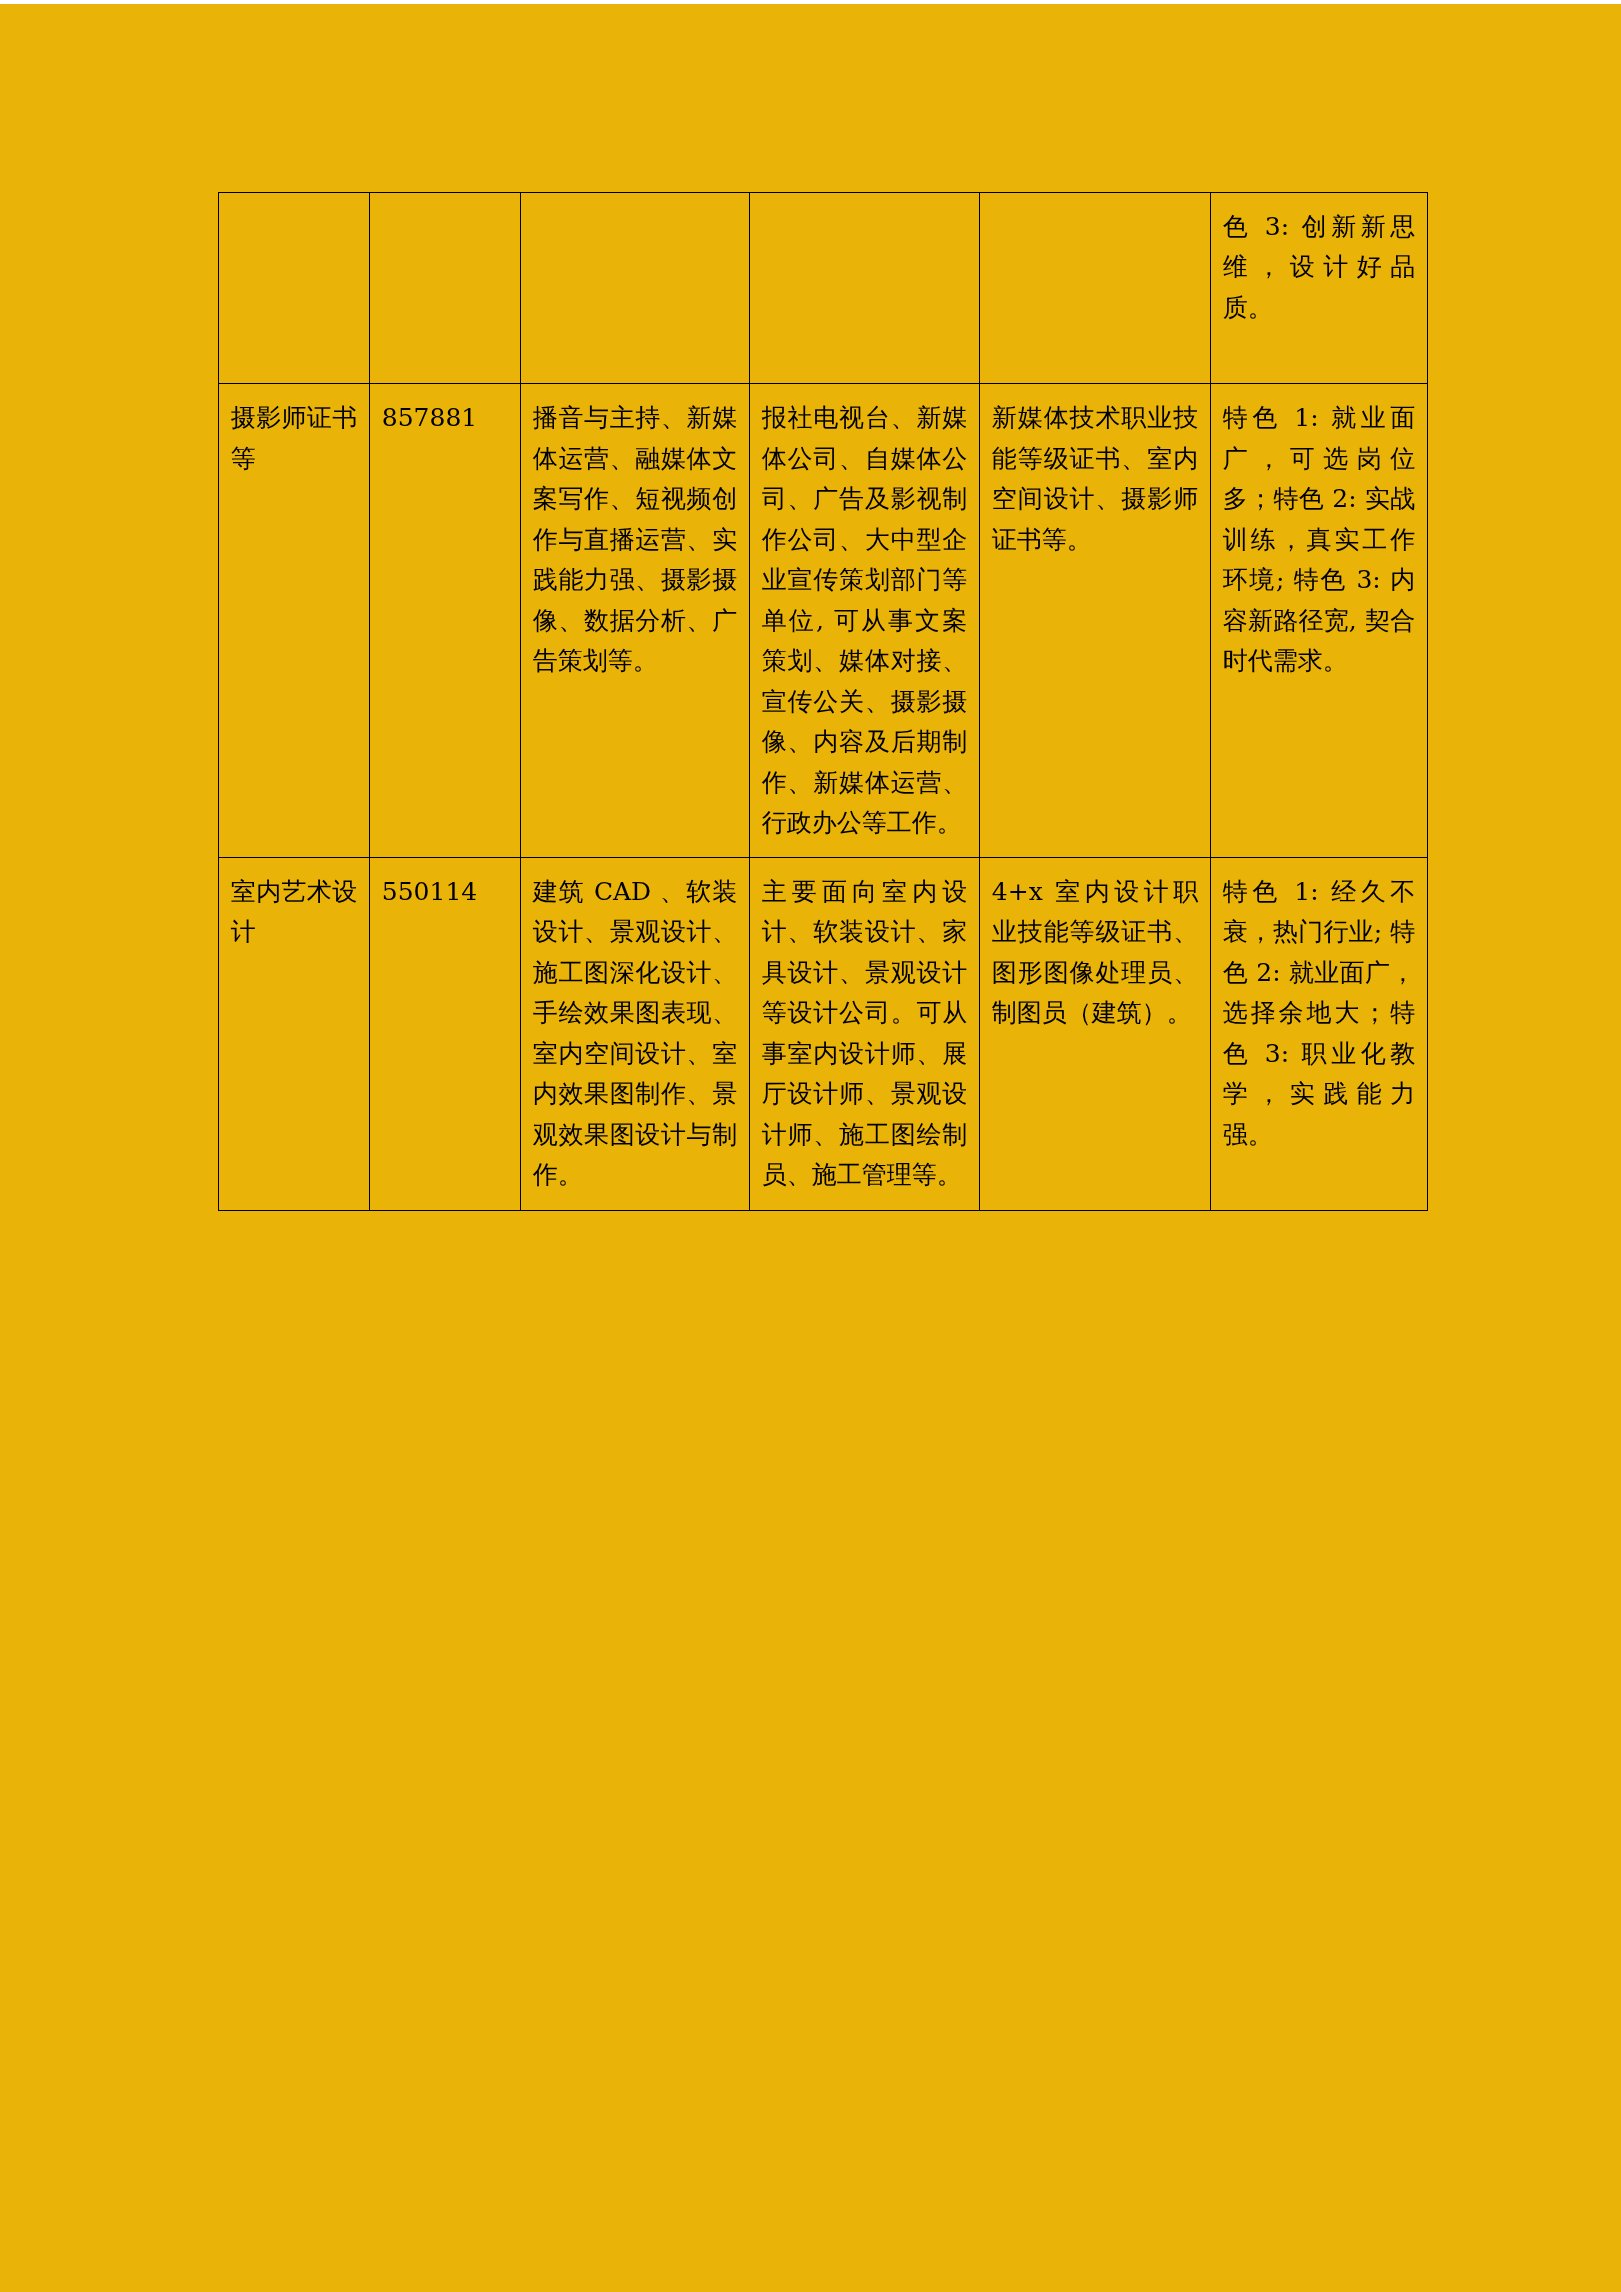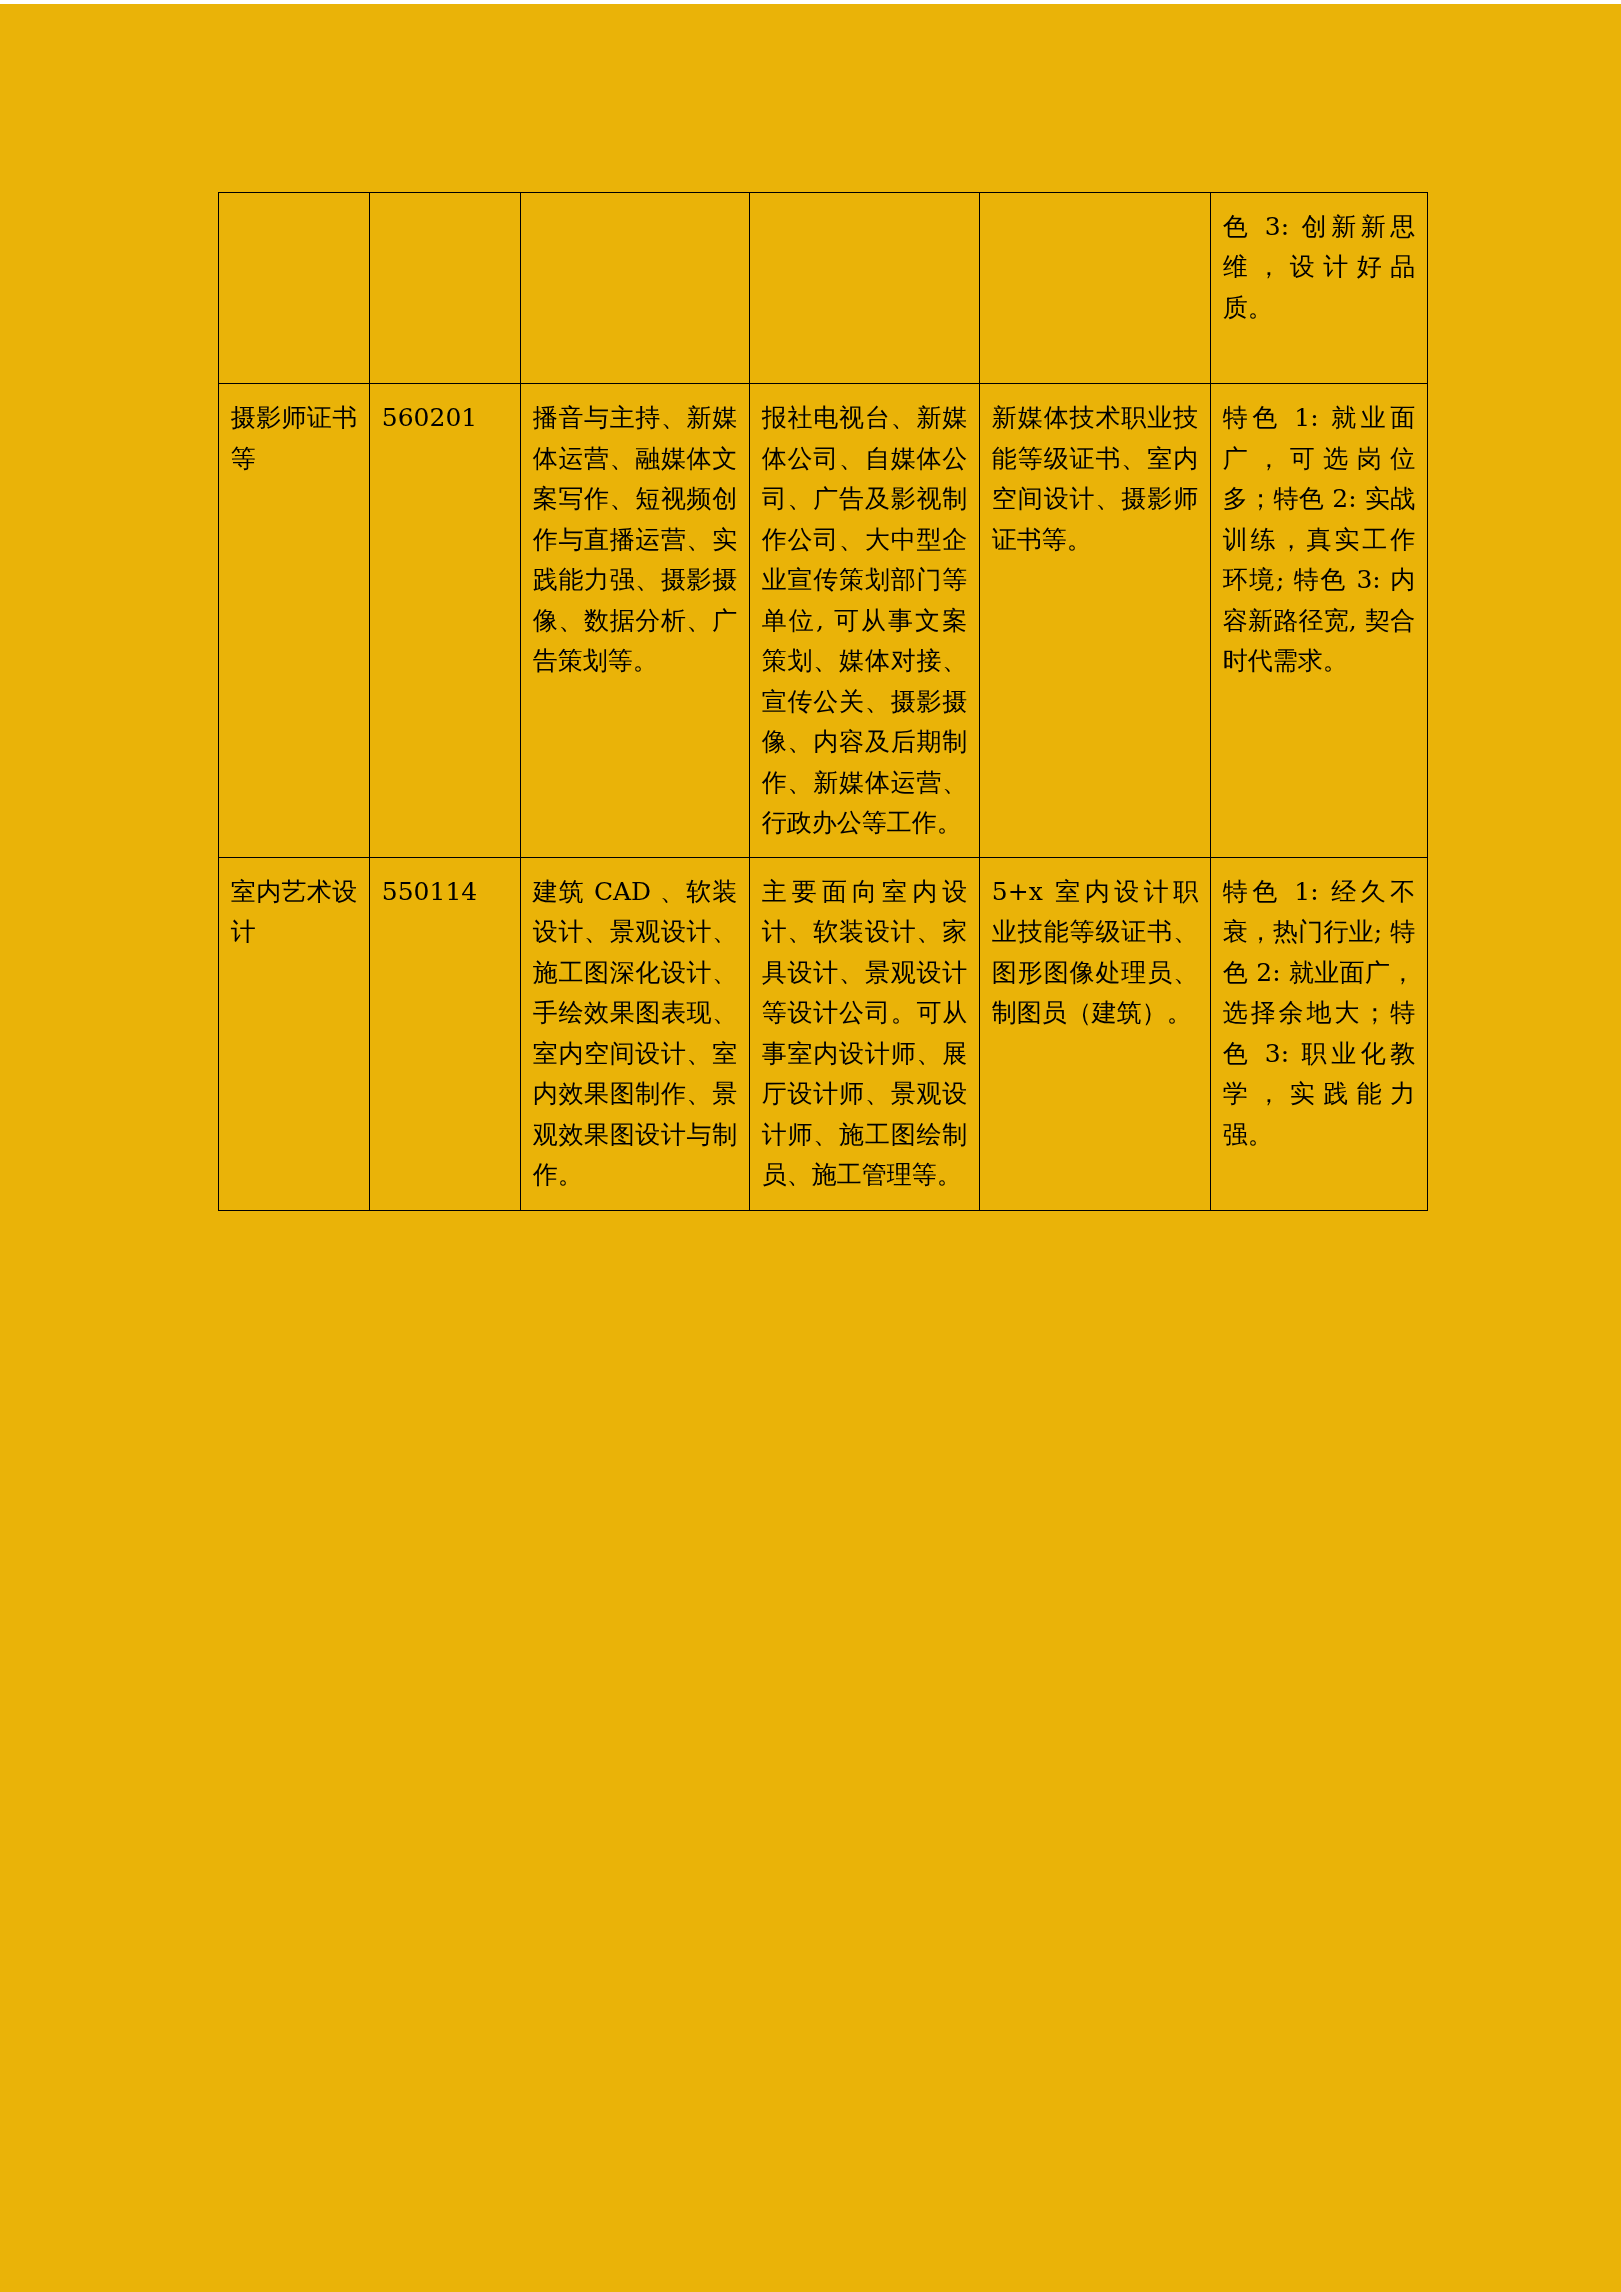--- a/index.html
+++ b/index.html
@@ -121,21 +121,21 @@
           <td class="col-features first-row-blank">
               <span class="cell-text">色 3: 创新新思维，设计好品质。</span>
             </td>
         </tr>
 
         <tr>
           <td class="col-name">
               <span class="cell-text">摄影师证书等</span>
             </td>
           <td class="col-code">
-              <span class="cell-text">560201</span>
+              <span class="cell-text">857881</span>
             </td>
           <td class="col-courses">
               <span class="cell-text">播音与主持、新媒体运营、融媒体文案写作、短视频创作与直播运营、实践能力强、摄影摄像、数据分析、广告策划等。</span>
             </td>
           <td class="col-employment">
               <span class="cell-text">报社电视台、新媒体公司、自媒体公司、广告及影视制作公司、大中型企业宣传策划部门等单位, 可从事文案策划、媒体对接、宣传公关、摄影摄像、内容及后期制作、新媒体运营、行政办公等工作。</span>
             </td>
           <td class="col-certs">
               <span class="cell-text">新媒体技术职业技能等级证书、室内空间设计、摄影师证书等。</span>
             </td>
@@ -151,21 +151,21 @@
           <td class="col-code">
               <span class="cell-text">550114</span>
             </td>
           <td class="col-courses">
               <span class="cell-text">建筑 CAD 、软装设计、景观设计、施工图深化设计、手绘效果图表现、室内空间设计、室内效果图制作、景观效果图设计与制作。</span>
             </td>
           <td class="col-employment">
               <span class="cell-text">主要面向室内设计、软装设计、家具设计、景观设计等设计公司。可从事室内设计师、展厅设计师、景观设计师、施工图绘制员、施工管理等。</span>
             </td>
           <td class="col-certs">
-              <span class="cell-text">5+x 室内设计职业技能等级证书、图形图像处理员、制图员（建筑）。</span>
+              <span class="cell-text">4+x 室内设计职业技能等级证书、图形图像处理员、制图员（建筑）。</span>
             </td>
           <td class="col-features">
               <span class="cell-text">特色 1: 经久不衰，热门行业; 特色 2: 就业面广，选择余地大；特色 3: 职业化教学，实践能力强。</span>
             </td>
         </tr>
 
       </tbody>
     </table>
   </div>
 

